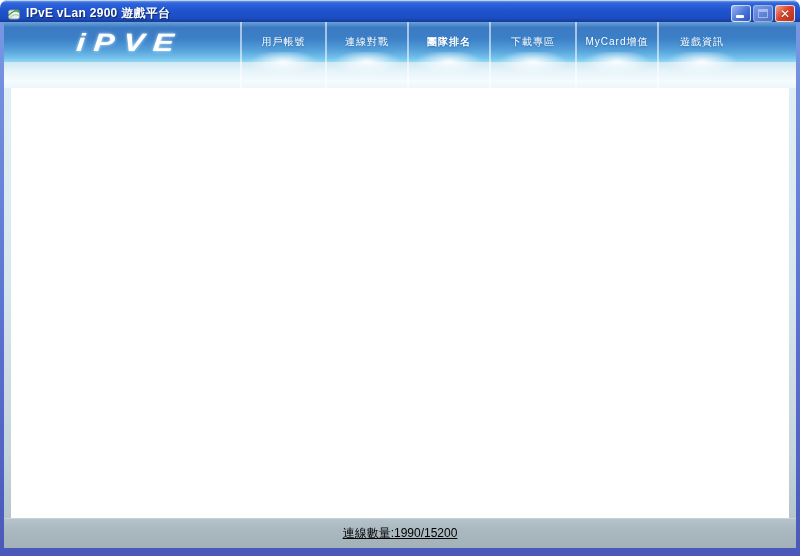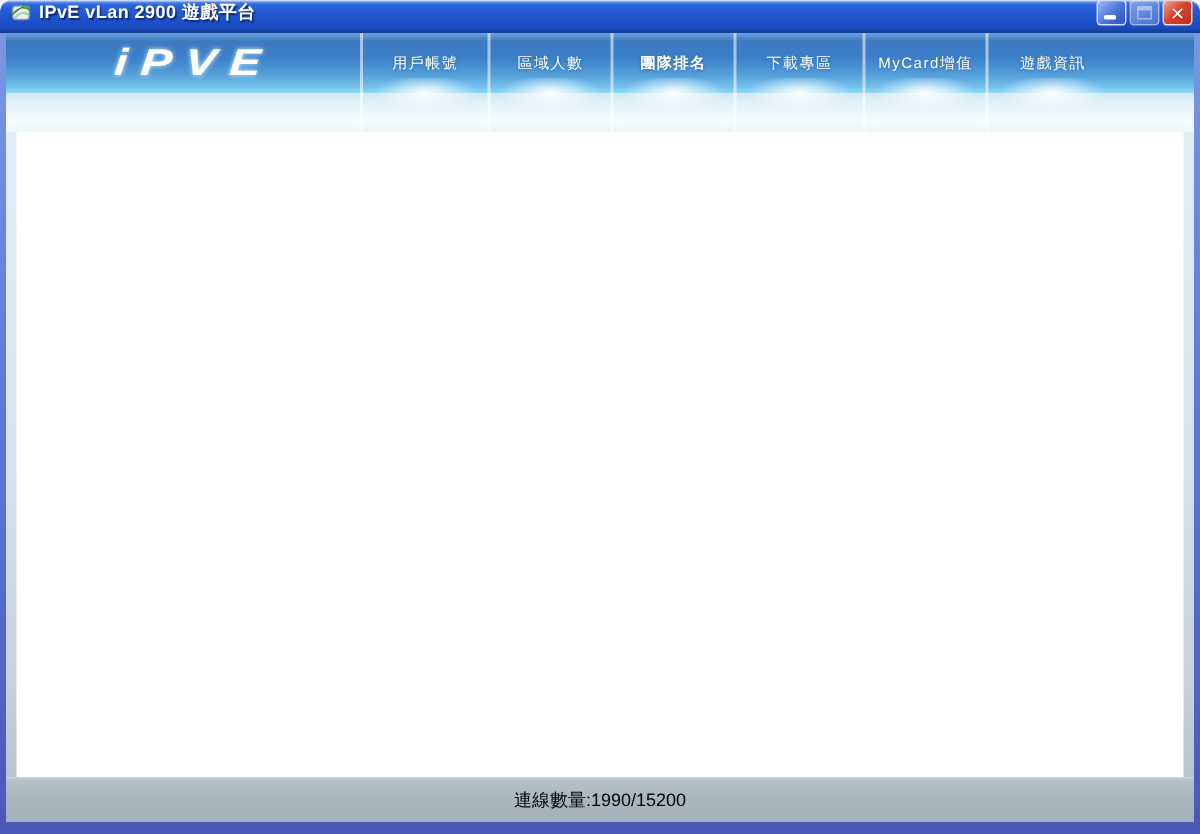--- a/index.html
+++ b/index.html
@@ -15,21 +15,21 @@
   body{font-family:"Liberation Sans","DejaVu Sans",sans-serif;}
 
   .window{
     position:relative;width:800px;height:556px;
     background:linear-gradient(180deg,#7a9ae4 0%,var(--border-blue) 55%,#4a58ba 100%);
     border-radius:8px 8px 0 0;overflow:hidden;
   }
 
   
   .titlebar{
-    height:22px;display:flex;align-items:flex-start;padding:0 5px 0 6px;
+    height:22px;display:flex;align-items:flex-end;padding:0 5px 0 6px;
     background:linear-gradient(180deg,#a8c2f2 0%,#5e8ce6 6%,#2f66da 14%,var(--titlebar-blue) 48%,#1c4cc2 82%,#163b95 100%);
     border-radius:7px 7px 0 0;
     box-shadow:inset 0 1px 0 rgba(255,255,255,.45);
   }
   .app-icon{width:16px;height:16px;margin-right:4px;flex:0 0 auto;}
   .title-text{
     color:#fff;font-size:12px;font-weight:bold;letter-spacing:.3px;
     text-shadow:1px 1px 1px rgba(10,30,90,.85);
     white-space:nowrap;flex:1 1 auto;
   }
@@ -98,21 +98,21 @@
     background:linear-gradient(180deg,#e0eef6 0%,#d8e6ee 45%,#c5d3db 85%,#b6c4cc 100%);
   }
   .content-white{height:100%;background:#fff;}
 
   
   .statusbar{
     height:30px;display:flex;align-items:center;justify-content:center;gap:18px;
     background:linear-gradient(180deg,#b6c4cb 0%,var(--status-gray) 40%,#a3b2ba 100%);
     box-shadow:inset 0 1px 0 rgba(255,255,255,.25);
   }
-  .status-text{font-size:12px;color:#000;white-space:nowrap;}
+  .status-text{font-size:12px;color:#000;white-space:nowrap;text-decoration:underline;}
 </style>
 </head>
 <body>
 
 <div class="window">
 
   <div class="titlebar">
     <svg class="app-icon" viewBox="0 0 16 16">
       <rect x="2.5" y="4" width="11" height="9" rx="2" fill="#e9eef2" stroke="#8a97a3" stroke-width="1"></rect>
       <path d="M2 10 C5 5, 10 4, 14 7 L11 3 Z" fill="#57b847" stroke="#2e7d32" stroke-width="0.6"></path>
@@ -142,21 +142,21 @@
         <span class="logo-text">iPVE</span>
       </div>
 
       <div class="menu-row">
         <div class="menu-cell">
           <span class="glow"></span>
           <span class="menu-label">用戶帳號</span>
         </div>
         <div class="menu-cell">
           <span class="glow"></span>
-          <span class="menu-label">區域人數</span>
+          <span class="menu-label">連線對戰</span>
         </div>
         <div class="menu-cell">
           <span class="glow"></span>
           <span class="menu-label">團隊排名</span>
         </div>
         <div class="menu-cell">
           <span class="glow"></span>
           <span class="menu-label">下載專區</span>
         </div>
         <div class="menu-cell">

